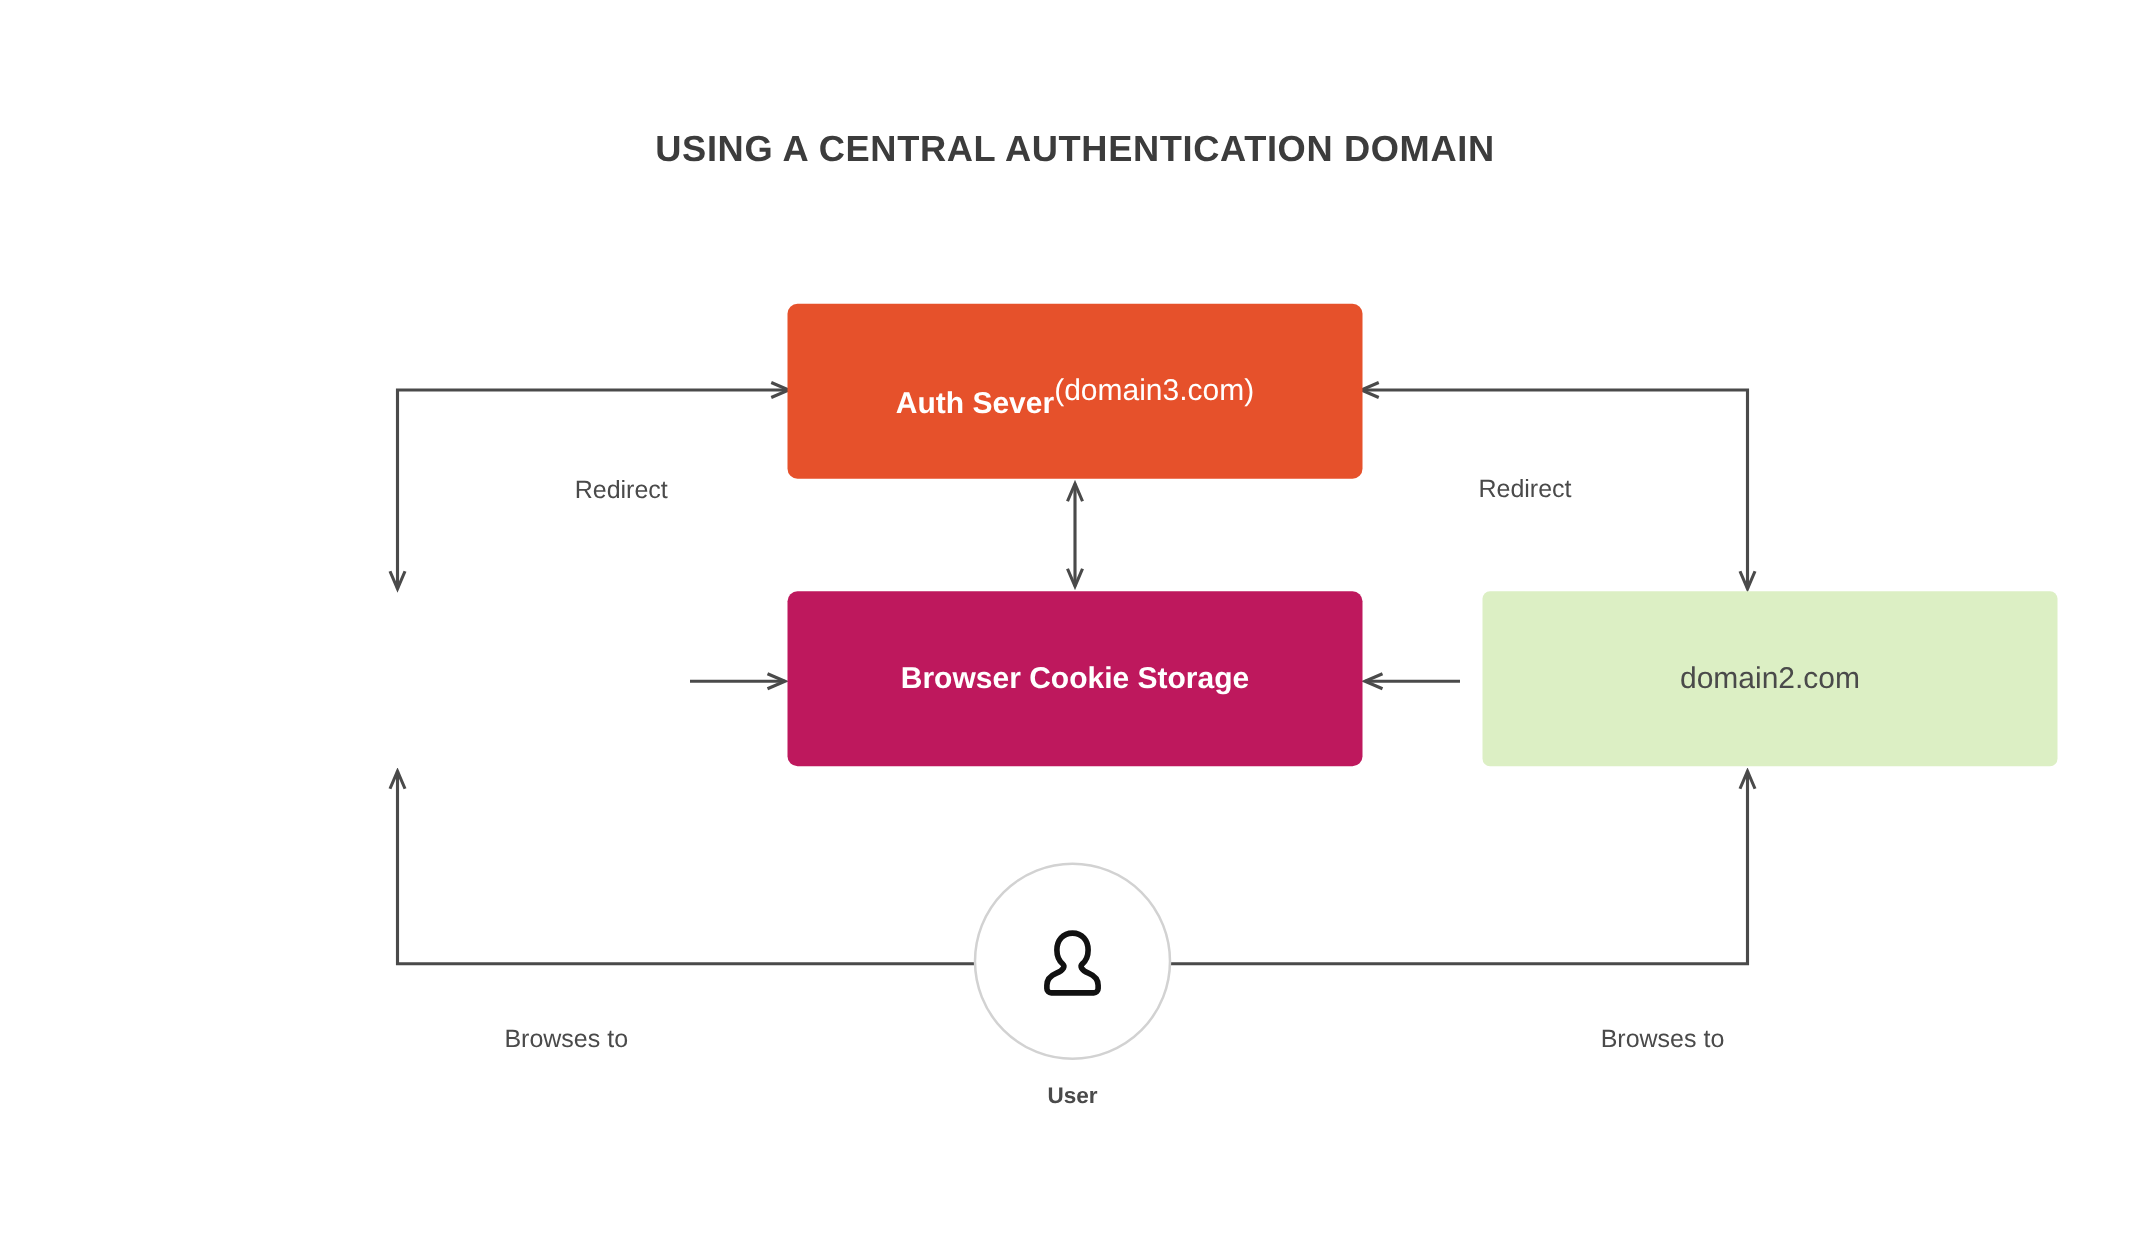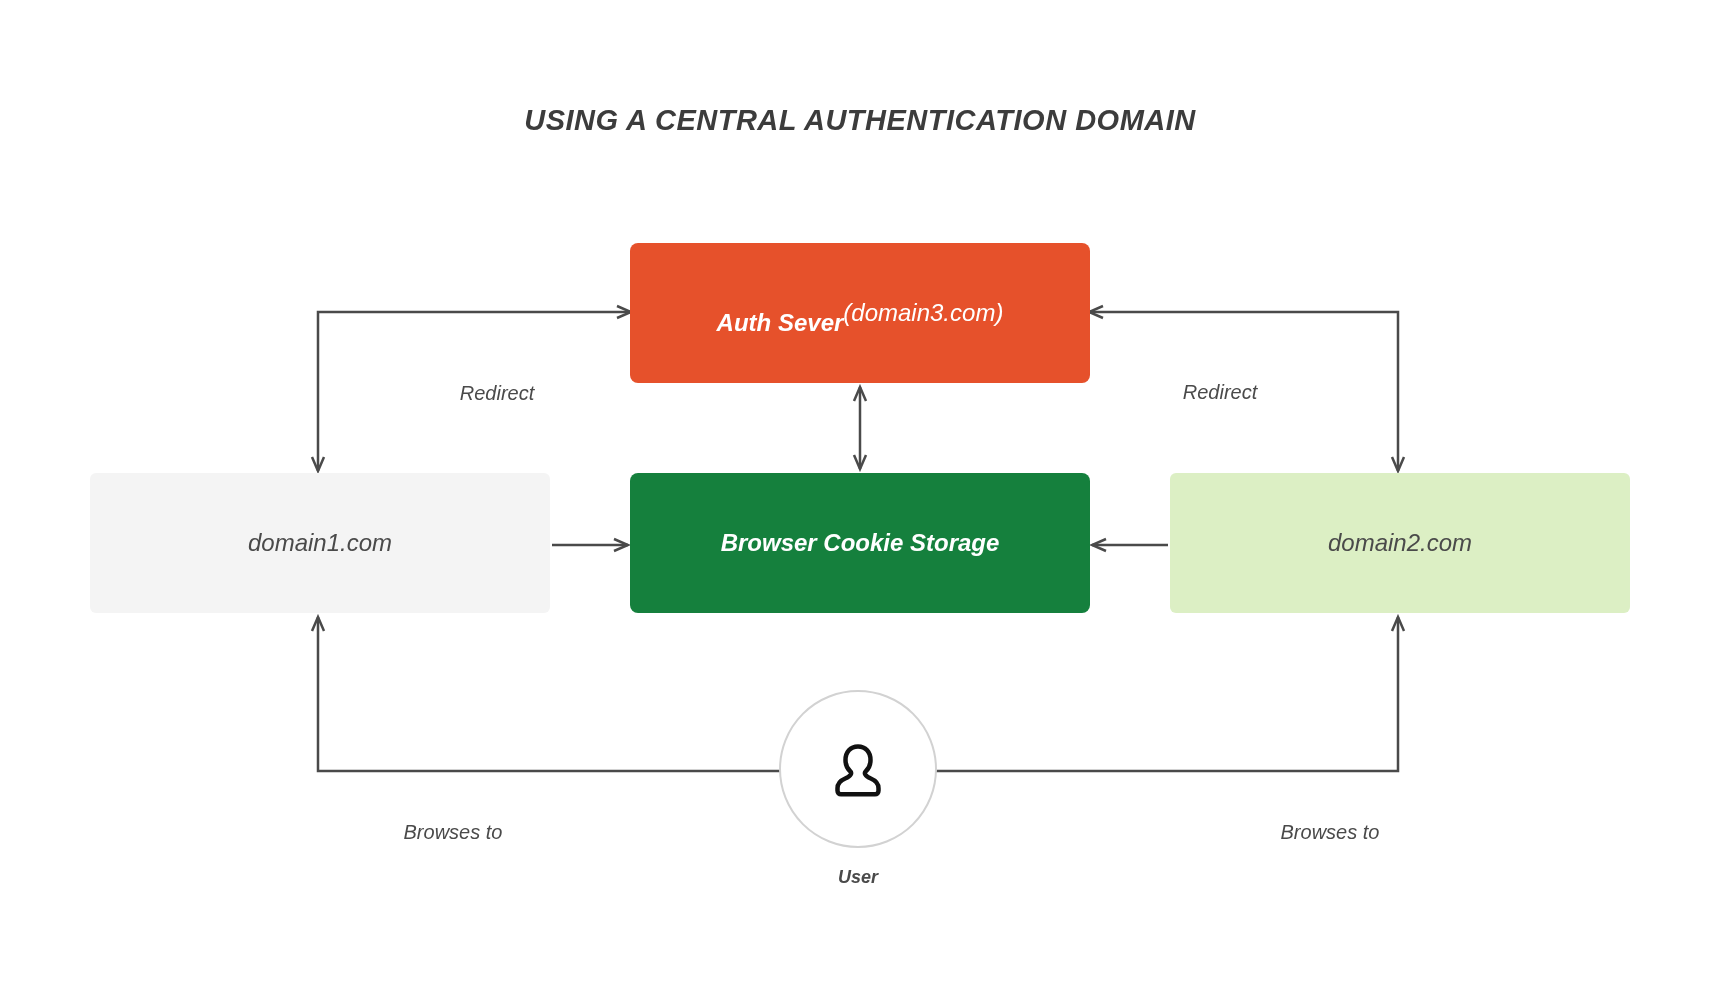--- a/index.html
+++ b/index.html
@@ -5,21 +5,20 @@
   * { box-sizing: border-box; }
   html, body { margin: 0; padding: 0; background: #ffffff; }
   body { font-family: "Liberation Sans", sans-serif; }
 
   .canvas {
     position: relative;
     width: 1720px;
     height: 996px;
     background: var(--canvas-bg, #ffffff);
     overflow: hidden;
-    font-style: italic;
   }
 
   .diagram-title {
     position: absolute;
     left: 0; right: 0;
     top: 103px;
     text-align: center;
     font-size: 29px;
     line-height: 34px;
     font-weight: bold;
@@ -114,29 +113,26 @@
     <path class="edge" d="M1168,545 L1092,545" marker-end="url(#arrow)"></path>
     <path class="edge" d="M780,771 L318,771 L318,617" marker-end="url(#arrow)"></path>
     <path class="edge" d="M936,771 L1398,771 L1398,617" marker-end="url(#arrow)"></path>
   </svg>
 
   <div class="node node-auth" style="background: rgb(230, 81, 43); color: rgb(255, 255, 255);">
     <span class="bold">Auth Sever</span>
       <span> (domain3.com)</span>
   </div>
 
-  <div class="node node-cookie" style="background: #15803d; color: rgb(255, 255, 255);">
+  <div class="node node-cookie" style="background: #be185d; color: rgb(255, 255, 255);">
     <span>Browser Cookie Storage</span>
   </div>
 
-  <div class="node node-d1" style="background: rgb(244, 244, 244); color: rgb(74, 74, 74);">
-    <span>domain1.com</span>
-  </div>
 
-  <div class="node node-d2" style="background: rgb(220, 239, 196); color: rgb(74, 74, 74);">
+  <div class="node node-d2" style="background: rgb(220, 239, 196); color: rgb(74, 74, 74); margin-left: 16px;">
     <span>domain2.com</span>
   </div>
 
   <div class="edge-label lbl-redirect-left">Redirect</div>
   <div class="edge-label lbl-redirect-right">Redirect</div>
   <div class="edge-label lbl-browses-left">Browses to</div>
   <div class="edge-label lbl-browses-right">Browses to</div>
 
   <div class="user-circle">
     <svg class="person-icon" width="64" height="64" viewBox="-32 -32 64 64" xmlns="http://www.w3.org/2000/svg">

